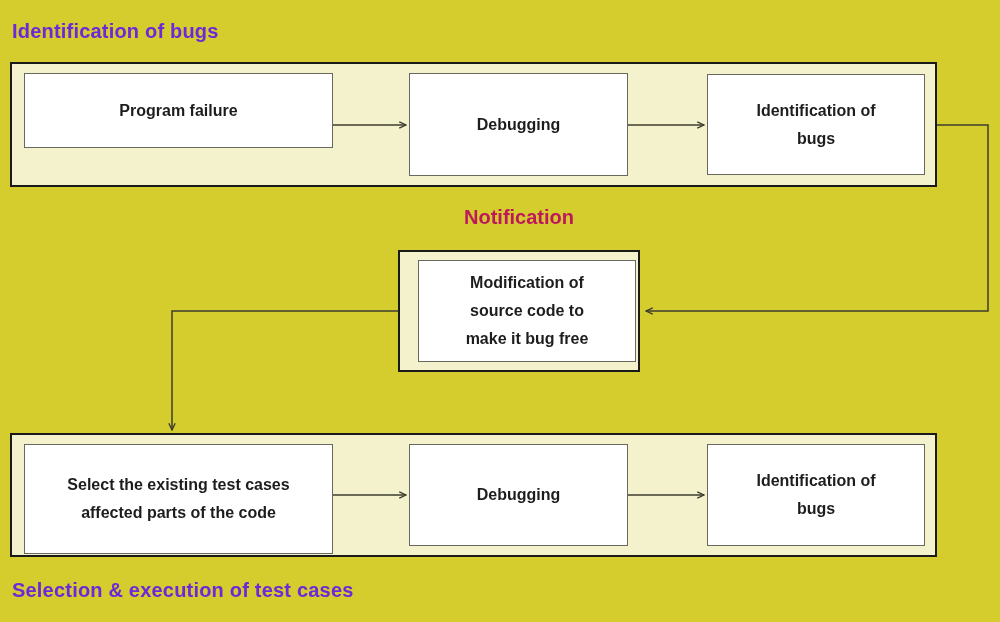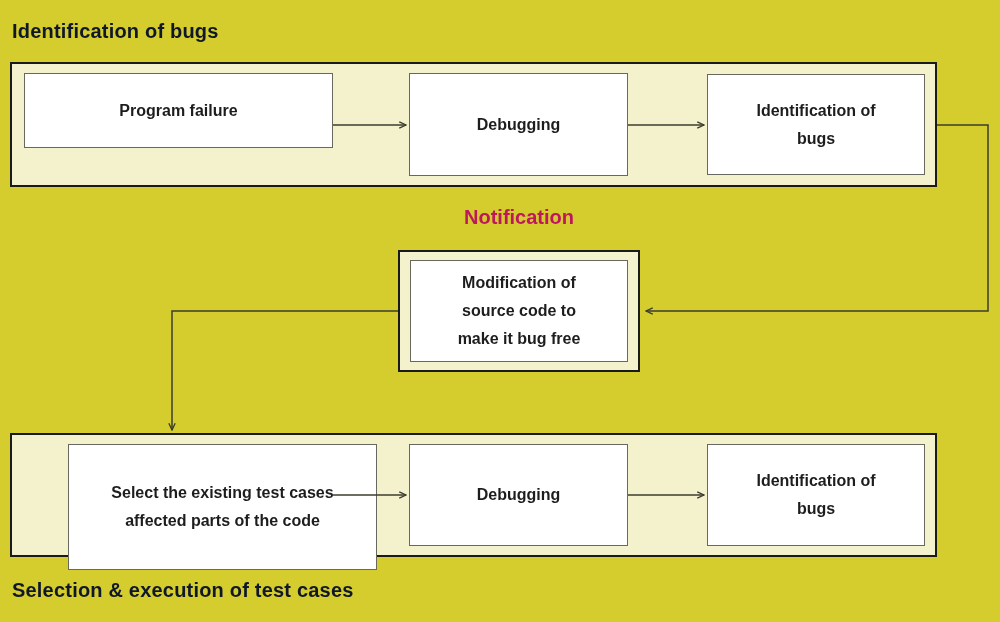--- a/index.html
+++ b/index.html
@@ -10,21 +10,21 @@
   .canvas{
     position:relative;
     width:1000px;height:622px;
     background:#d5cc2d;
     overflow:hidden;
   }
   .heading{
     position:absolute;
     font-size:20px;
     font-weight:800;
-    color:#0f172a;
+    color:#6d28d9;
     letter-spacing:.2px;
     white-space:nowrap;
   }
   .band{
     position:absolute;
     background:#f4f1cd;
     border:2px solid #1a1a1a;
     box-sizing:border-box;
   }
   .node{
@@ -81,30 +81,30 @@
   </div>
 
   <div class="node" style="left:707px;top:74px;width:218px;height:101px;">
     <span>Identification of</span>
     <span>bugs</span>
   </div>
 
   <div class="notification-heading">Notification</div>
 
   <div class="outer-node" style="left:398px;top:250px;width:242px;height:122px;">
-    <div class="node" style="left:10px;top:8px;width:218px;height:102px;">
+    <div class="node" style="left:18px;top:8px;width:218px;height:102px;">
       <span>Modification of</span>
       <span>source code to</span>
       <span>make it bug free</span>
     </div>
   </div>
 
   <div class="band" style="left:10px;top:433px;width:927px;height:124px;"></div>
 
-  <div class="node" style="left:24px;top:444px;width:309px;height:126px;margin-left:44px;">
+  <div class="node" style="left:24px;top:444px;width:309px;height:110px;">
     <span>Select the existing test cases</span>
     <span>affected parts of the code</span>
   </div>
 
   <div class="node" style="left:409px;top:444px;width:219px;height:102px;">
     <span>Debugging</span>
   </div>
 
   <div class="node" style="left:707px;top:444px;width:218px;height:102px;">
     <span>Identification of</span>

